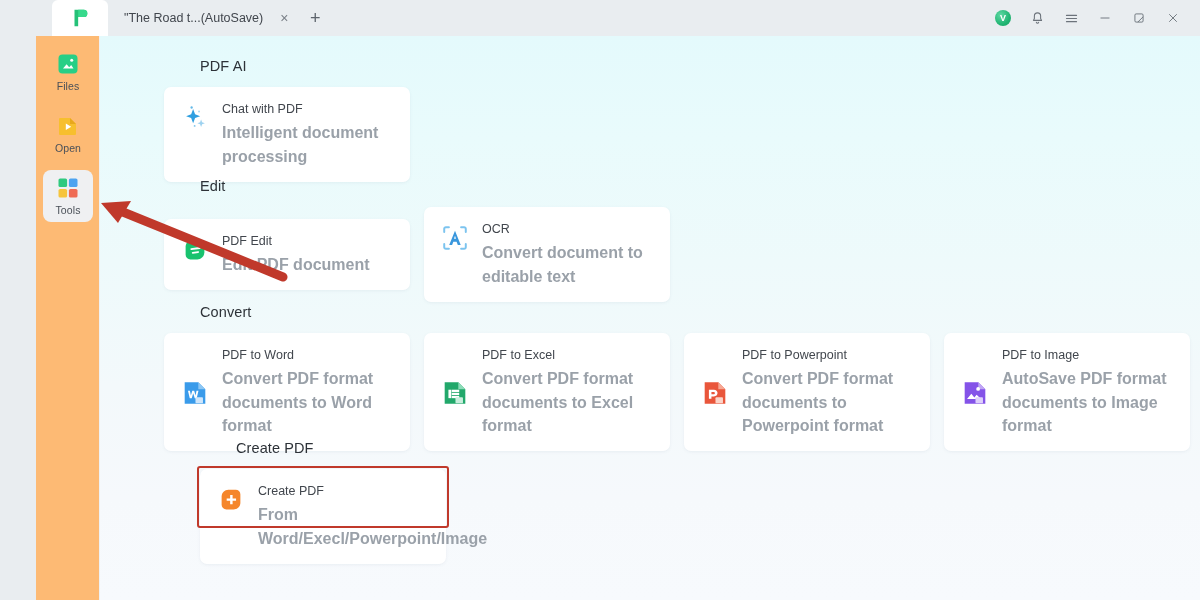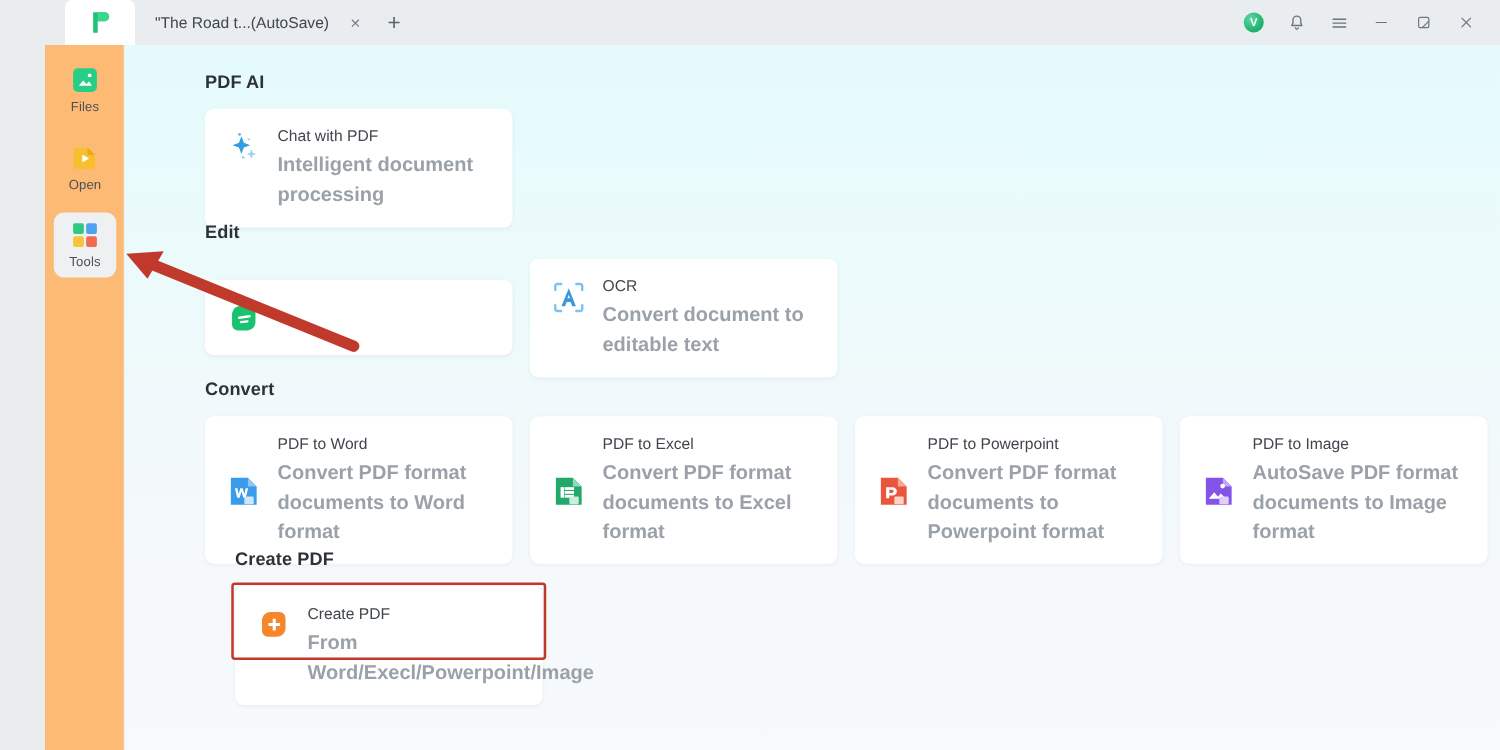--- a/index.html
+++ b/index.html
@@ -93,22 +93,22 @@
 
   
   .content {
     position: absolute; left: 64px; top: 36px; width: 1100px; height: 564px;
     background: linear-gradient(180deg, #e4fafc 0%, #e9fbfc 18%, #eefafb 40%, #f3f9fb 62%, #f6f9fc 82%, #f7fafd 100%);
     overflow: hidden;
   }
 
   .section { position: absolute; }
   .section-title {
-    font-size: 14.5px; font-weight: 700; color: #2d3238;
-    letter-spacing: .1px; margin-bottom: 13px;
+    font-size: 14.5px; font-weight: 400; color: #2d3238;
+    letter-spacing: .1px; margin-bottom: 13px; margin-left: 36px;
   }
   .card-row { display: flex; gap: 14px; align-items: center; }
 
   .card {
     width: 246px; background: #ffffff;
     border-radius: 7px;
     box-shadow: 0 1px 3px rgba(120,140,160,.10);
     display: flex; align-items: flex-start; gap: 12px;
     padding: 14px 12px 14px 16px;
     cursor: pointer;
@@ -261,20 +261,24 @@
       <div class="section" style="left:64px; top:142px;">
         <div class="section-title">Edit</div>
         <div class="card-row">
 
           <div class="card">
             <svg class="card-ico" viewBox="0 0 32 32">
               <path d="M6 12.5C6 8.4 9.4 5 13.5 5H21a5 5 0 0 1 5 5v8.5C26 22.6 22.6 26 18.5 26H11a5 5 0 0 1-5-5z" fill="#19c26e"></path>
               <rect x="11" y="13.4" width="11" height="2.1" rx="1" fill="#ffffff" transform="rotate(-8 16.5 14.4)"></rect>
               <rect x="12.6" y="17.6" width="7.6" height="1.9" rx=".95" fill="#ffffff" transform="rotate(-8 16.4 18.5)"></rect>
             </svg>
+            <div class="card-txt">
+              <div class="card-title">PDF Edit</div>
+              <div class="card-sub">Edit PDF document</div>
+            </div>
           </div>
 
           <div class="card">
             <svg class="card-ico" viewBox="0 0 32 32">
               <g fill="none" stroke="#7cc4ef" stroke-width="2.1" stroke-linecap="round">
                 <path d="M4.5 9.5V6.2a1.7 1.7 0 0 1 1.7-1.7h3.3"></path>
                 <path d="M27.5 9.5V6.2a1.7 1.7 0 0 0-1.7-1.7h-3.3"></path>
                 <path d="M4.5 22.5v3.3a1.7 1.7 0 0 0 1.7 1.7h3.3"></path>
                 <path d="M27.5 22.5v3.3a1.7 1.7 0 0 1-1.7 1.7h-3.3"></path>
               </g>
@@ -347,21 +351,21 @@
             </svg>
             <div class="card-txt">
               <div class="card-title">PDF to Image</div>
               <div class="card-sub">AutoSave PDF format documents to Image format</div>
             </div>
           </div>
 
         </div>
       </div>
 
-      <div class="section" style="left:52px; top:404px;padding-left:36px;">
+      <div class="section" style="left:64px; top:404px;padding-left:36px;">
         <div class="section-title">Create PDF</div>
         <div class="card-row">
           <div class="card-wrap">
             <div class="card">
               <svg class="card-ico" viewBox="0 0 32 32">
                 <path d="M6 12.2C6 8.2 9.2 5 13.2 5H21a5 5 0 0 1 5 5v8.8c0 4-3.2 7.2-7.2 7.2H11a5 5 0 0 1-5-5z" fill="#f5862b"></path>
                 <path d="M15.1 10.6h2.6v3.7h3.7v2.6h-3.7v3.7h-2.6v-3.7h-3.7v-2.6h3.7z" fill="#ffffff"></path>
               </svg>
               <div class="card-txt">
                 <div class="card-title">Create PDF</div>

